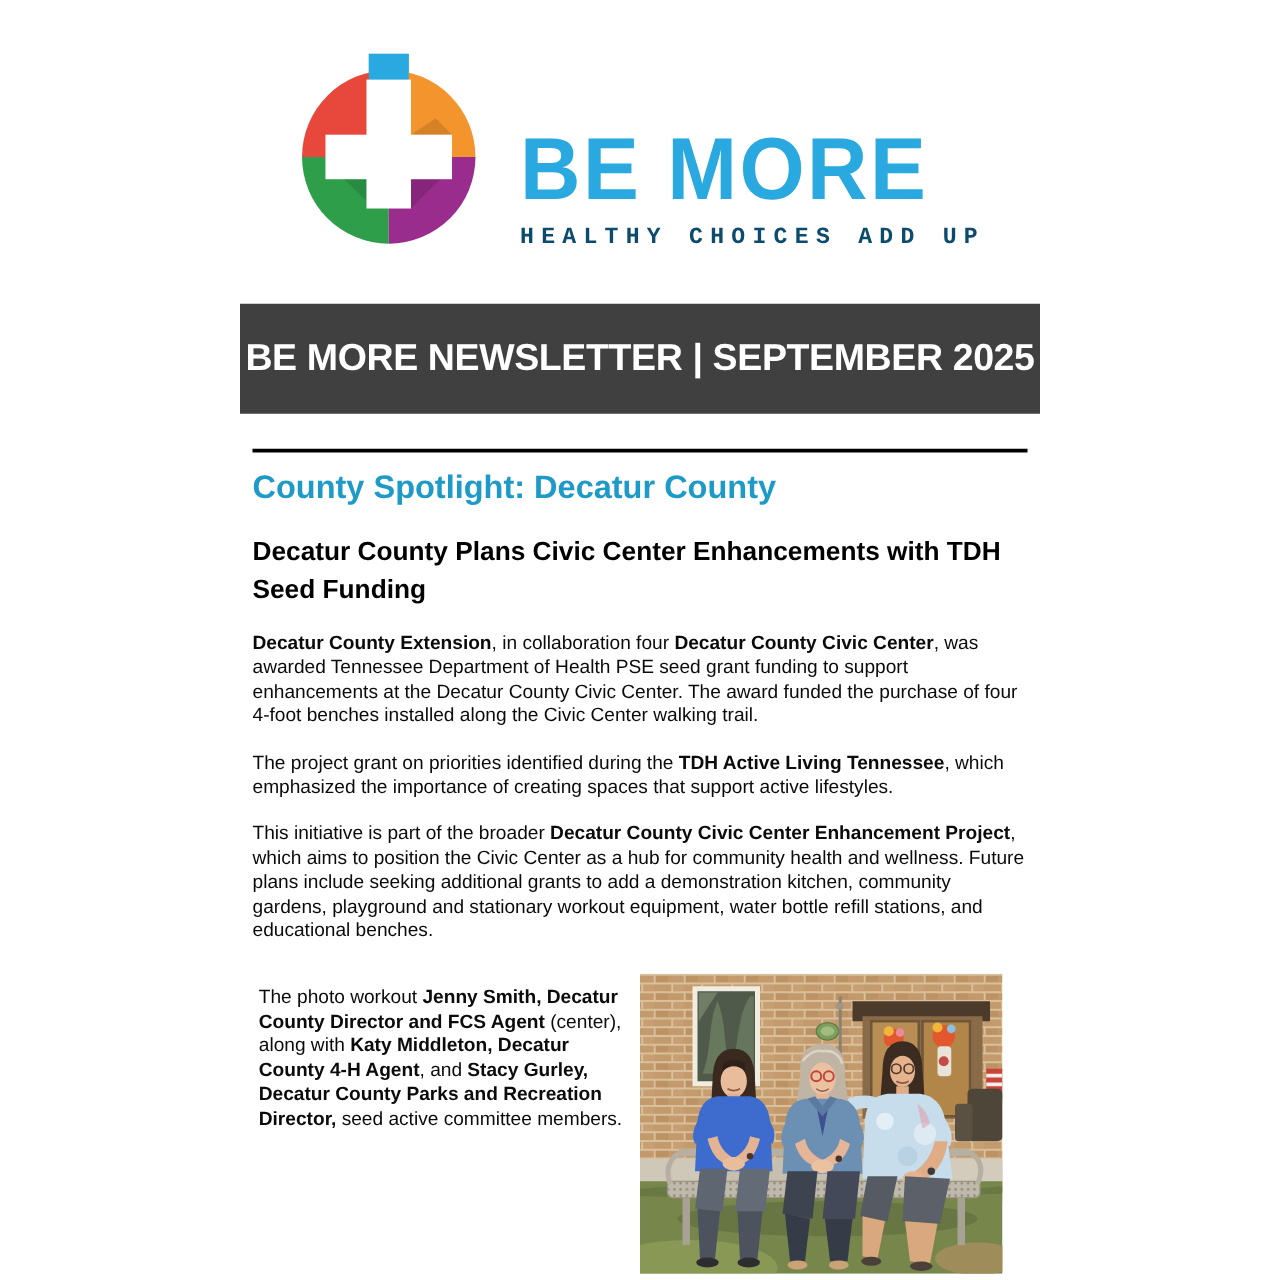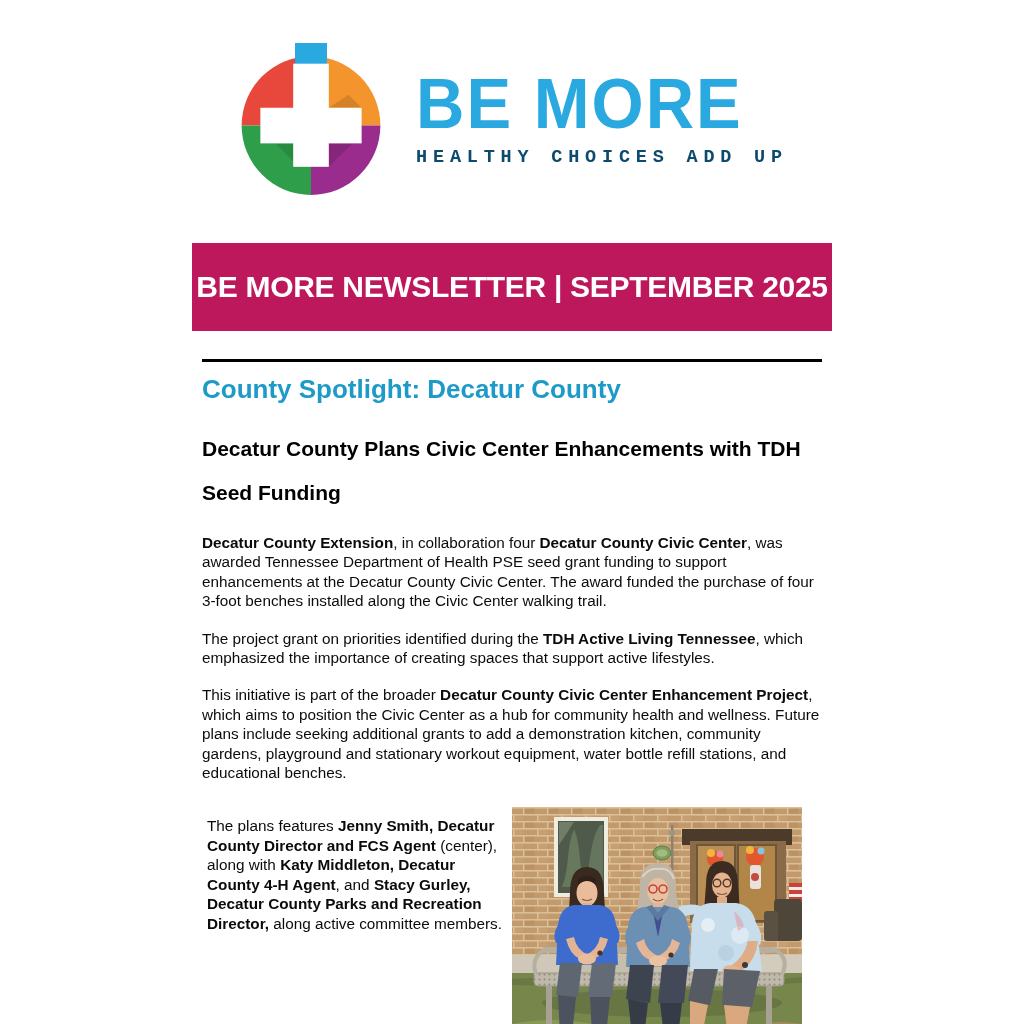--- a/index.html
+++ b/index.html
@@ -5,38 +5,38 @@
   * { box-sizing: border-box; }
   html, body { margin: 0; padding: 0; }
   body {
     width: 1024px; height: 1024px; overflow: hidden;
     background: #ffffff; color: #000;
     font-family: "Liberation Sans", "DejaVu Sans", sans-serif;
   }
   .page { width: 640px; margin: 0 auto; padding-top: 38px; }
 
   
-  .logo-row { display: flex; align-items: center; justify-content: center; gap: 30px; height: 162px; }
+  .logo-row { display: flex; align-items: flex-end; justify-content: center; gap: 30px; height: 162px; }
   .logo-mark { width: 150px; height: 162px; flex: none; }
   .logo-text { display: flex; flex-direction: column; }
   .logo-title { font-size: 67px; font-weight: bold; letter-spacing: 2px; line-height: 1; transform: scaleY(1.05); }
   .logo-tagline { font-size: 18.5px; font-weight: bold; letter-spacing: 5.8px; margin-top: 10px; white-space: nowrap; }
 
   
   .banner {
     margin-top: 43px; height: 88px;
     color: #fff; font-size: 30px; font-weight: bold;
     display: flex; align-items: center; justify-content: center;
     letter-spacing: -0.3px;
   }
 
   .rule { margin: 28px 10px 0 10px; height: 3px; background: #000; }
 
   .section-heading { margin: 26px 0 0 10px; font-size: 26px; line-height: 30px; font-weight: bold; }
-  .article-title { margin: 23px 10px 0 10px; font-size: 21px; line-height: 44px; font-weight: bold; color: #000; }
+  .article-title { margin: 23px 10px 0 10px; font-size: 21px; line-height: 30px; font-weight: bold; color: #000; }
 
   .body-para { margin: 18px 10px 0 10px; font-size: 15.3px; line-height: 19.4px; color: #0b0b0b; }
   .body-para b, .caption b { font-weight: bold; }
 
   
   .photo-row { margin-top: 25px; display: flex; align-items: flex-start; }
   .caption { width: 310px; margin: 0; padding: 9px 0 0 15px; font-size: 15.3px; line-height: 19.4px; color: #0b0b0b; }
   .photo { margin-left: 10px; width: 290px; height: 240px; flex: none; display: block; }
 </style>
 </head>
@@ -62,34 +62,34 @@
 
       <rect x="61" y="26" width="38" height="110" fill="#FFFFFF"></rect>
       <rect x="26" y="73" width="108" height="38" fill="#FFFFFF"></rect>
     </svg>
     <div class="logo-text">
       <div class="logo-title" style="color: rgb(41, 169, 223);">BE MORE</div>
       <div class="logo-tagline" style="color: #0c4a6e; font-family: Liberation Mono, monospace;">HEALTHY CHOICES ADD UP</div>
     </div>
   </header>
 
-  <div class="banner" style="background: #be185d;">BE MORE NEWSLETTER | SEPTEMBER 2025</div>
+  <div class="banner" style="background: #404040;">BE MORE NEWSLETTER | SEPTEMBER 2025</div>
 
   <div class="rule"></div>
 
   <h2 class="section-heading" style="color: rgb(30, 154, 200); margin-top: 12px;">County Spotlight: Decatur County</h2>
 
   <h3 class="article-title">Decatur County Plans Civic Center Enhancements with TDH Seed Funding</h3>
 
-  <p class="body-para"><b>Decatur County Extension</b><span>, in collaboration four </span><b>Decatur County Civic Center</b><span>, was awarded Tennessee Department of Health PSE seed grant funding to support enhancements at the Decatur County Civic Center. The award funded the purchase of four 3-foot benches installed along the Civic Center walking trail.</span></p>
+  <p class="body-para"><b>Decatur County Extension</b><span>, in collaboration four </span><b>Decatur County Civic Center</b><span>, was awarded Tennessee Department of Health PSE seed grant funding to support enhancements at the Decatur County Civic Center. The award funded the purchase of four 4-foot benches installed along the Civic Center walking trail.</span></p>
   <p class="body-para"><span>The project grant on priorities identified during the </span><b>TDH Active Living Tennessee</b><span>, which emphasized the importance of creating spaces that support active lifestyles.</span></p>
   <p class="body-para"><span>This initiative is part of the broader </span><b>Decatur County Civic Center Enhancement Project</b><span>, which aims to position the Civic Center as a hub for community health and wellness. Future plans include seeking additional grants to add a demonstration kitchen, community gardens, playground and stationary workout equipment, water bottle refill stations, and educational benches.</span></p>
 
   <div class="photo-row">
-    <p class="caption"><span>The plans features </span><b>Jenny Smith, Decatur County Director and FCS Agent</b><span> (center), along with </span><b>Katy Middleton, Decatur County 4-H Agent</b><span>, and </span><b>Stacy Gurley, Decatur County Parks and Recreation Director,</b><span> along active committee members.</span></p>
+    <p class="caption"><span>The photo workout </span><b>Jenny Smith, Decatur County Director and FCS Agent</b><span> (center), along with </span><b>Katy Middleton, Decatur County 4-H Agent</b><span>, and </span><b>Stacy Gurley, Decatur County Parks and Recreation Director,</b><span> seed active committee members.</span></p>
 
     <svg class="photo" viewBox="0 0 290 240" preserveAspectRatio="none">
       <defs>
         <pattern id="brick" width="24" height="14" patternUnits="userSpaceOnUse">
           <rect width="24" height="14" fill="#C39A6C"></rect>
           <rect width="24" height="1.6" y="0" fill="#D9C09B"></rect>
           <rect width="24" height="1.6" y="7" fill="#D9C09B"></rect>
           <rect width="1.6" height="7" x="11" y="0" fill="#D9C09B"></rect>
           <rect width="1.6" height="7" x="1" y="7" fill="#D9C09B"></rect>
           <rect width="10" height="5" x="12.5" y="1.6" fill="#B4875A" opacity="0.45"></rect>

